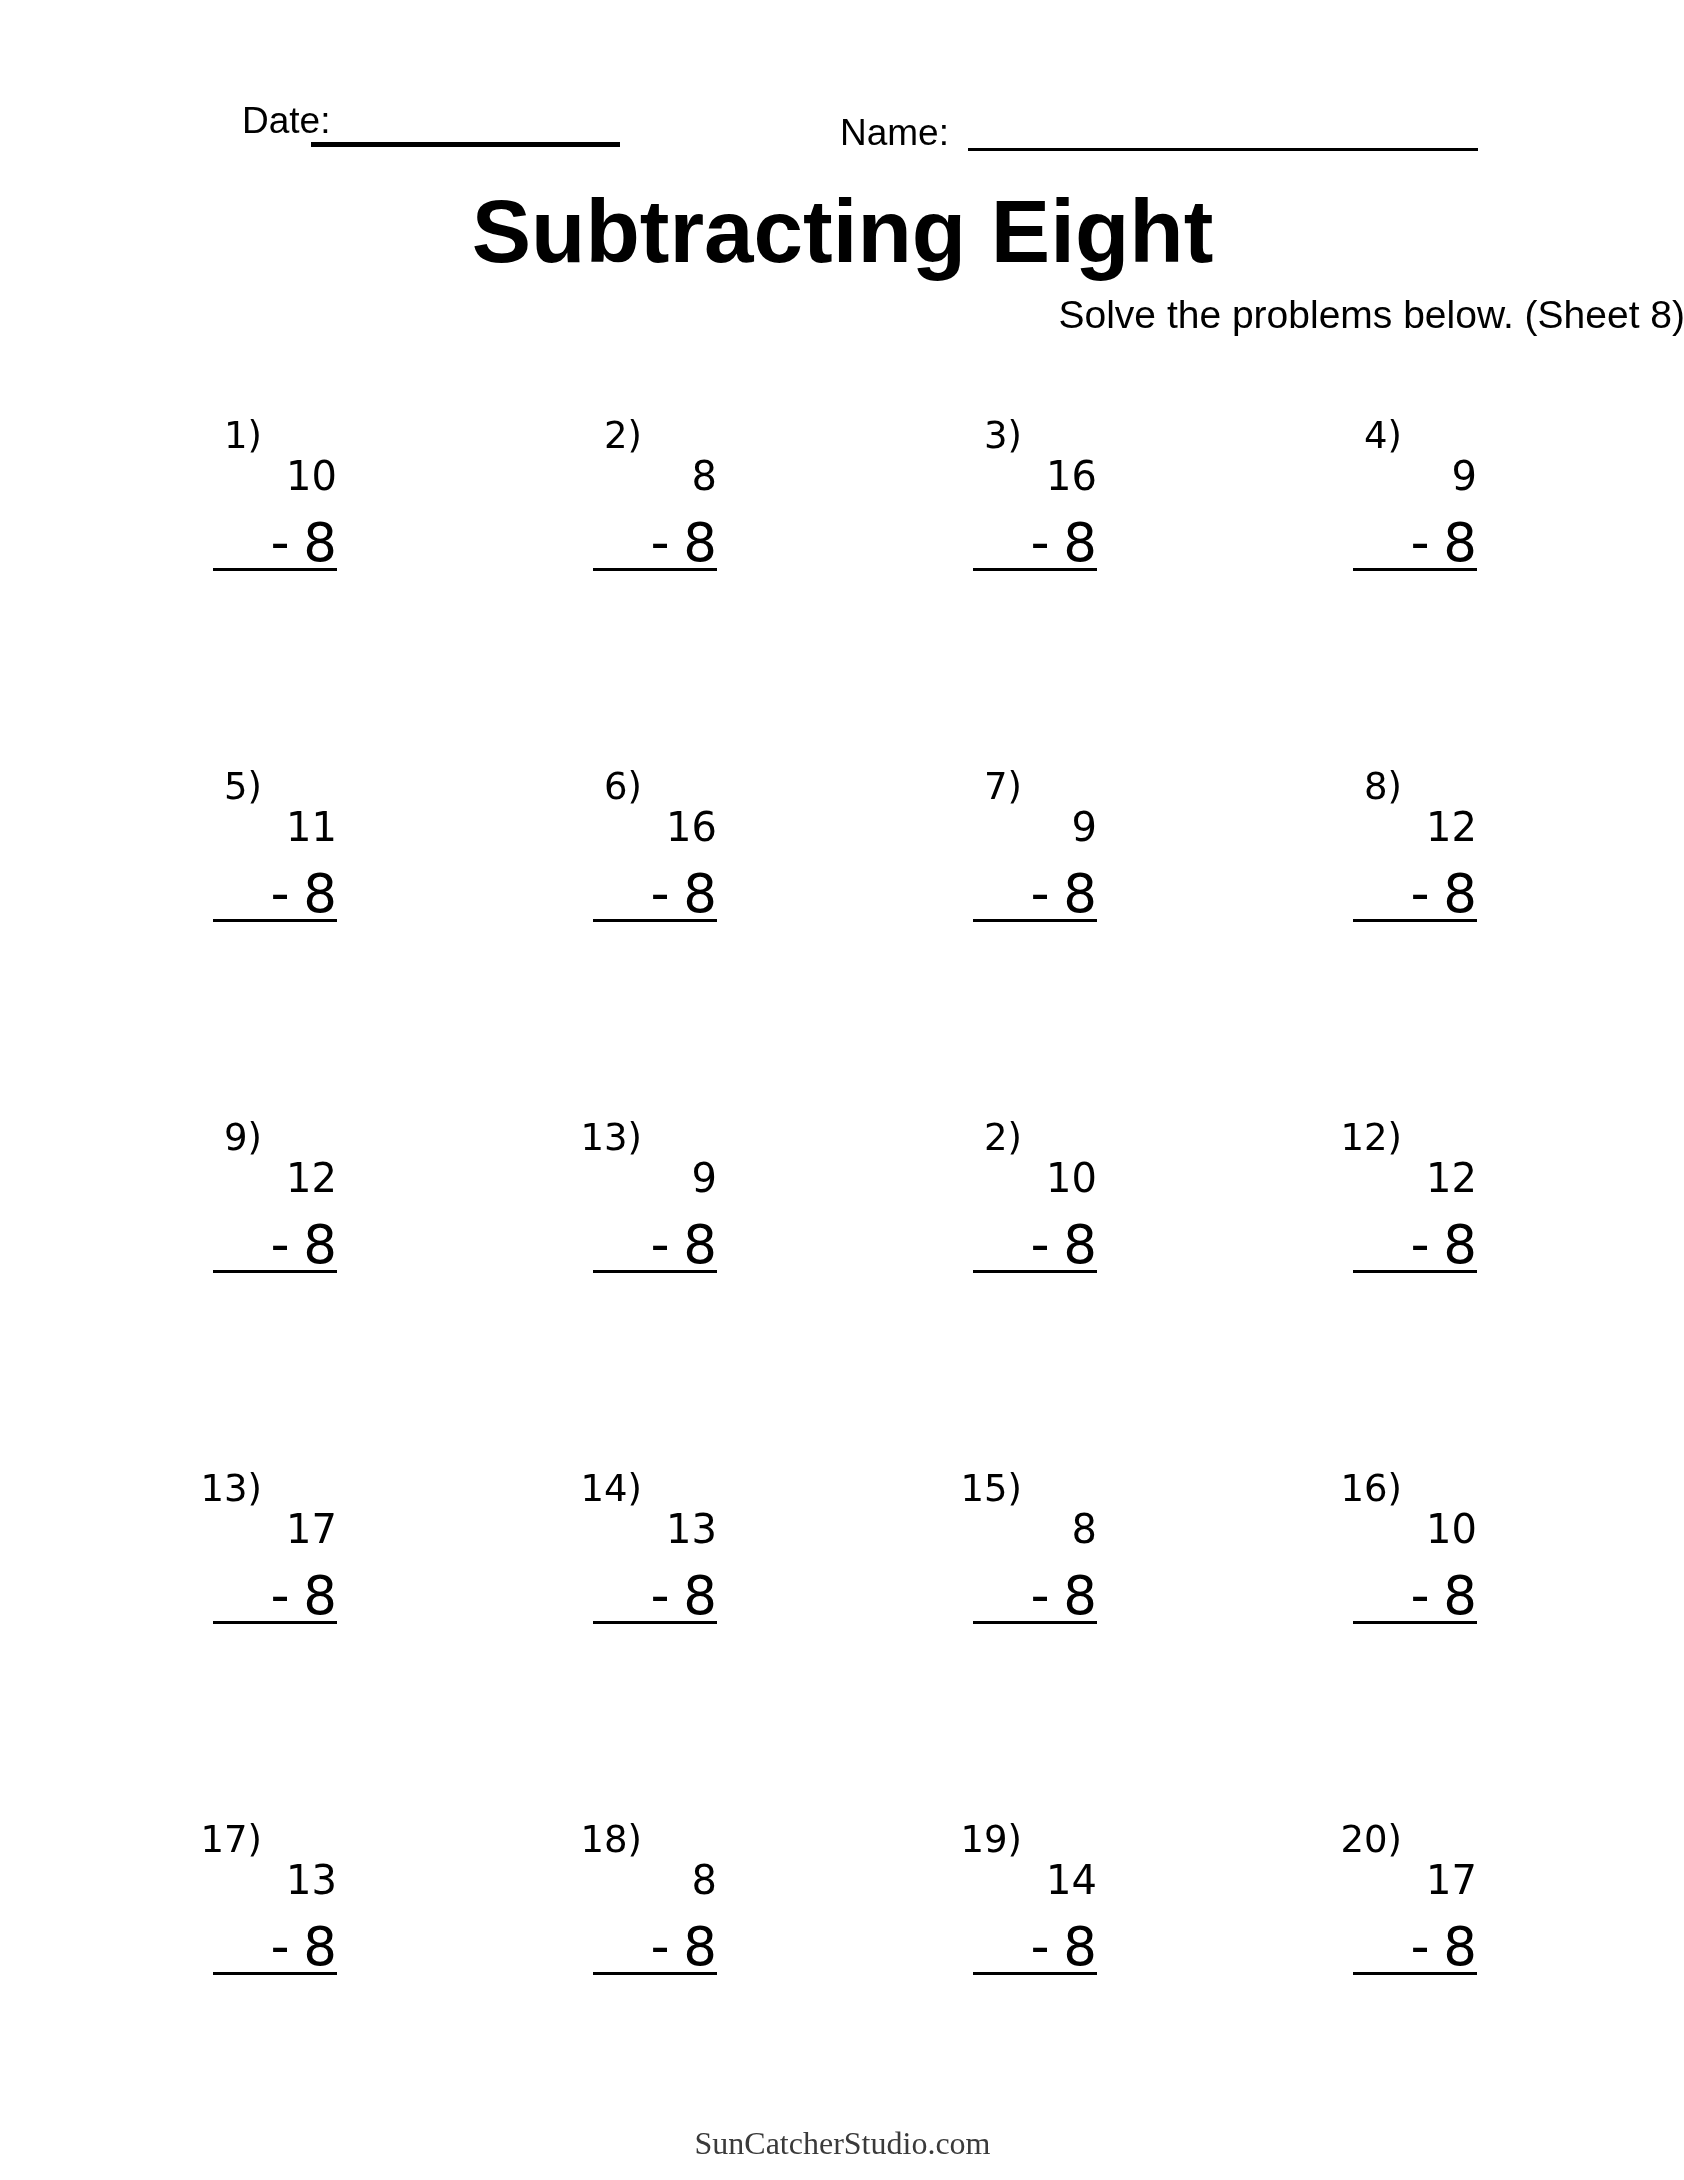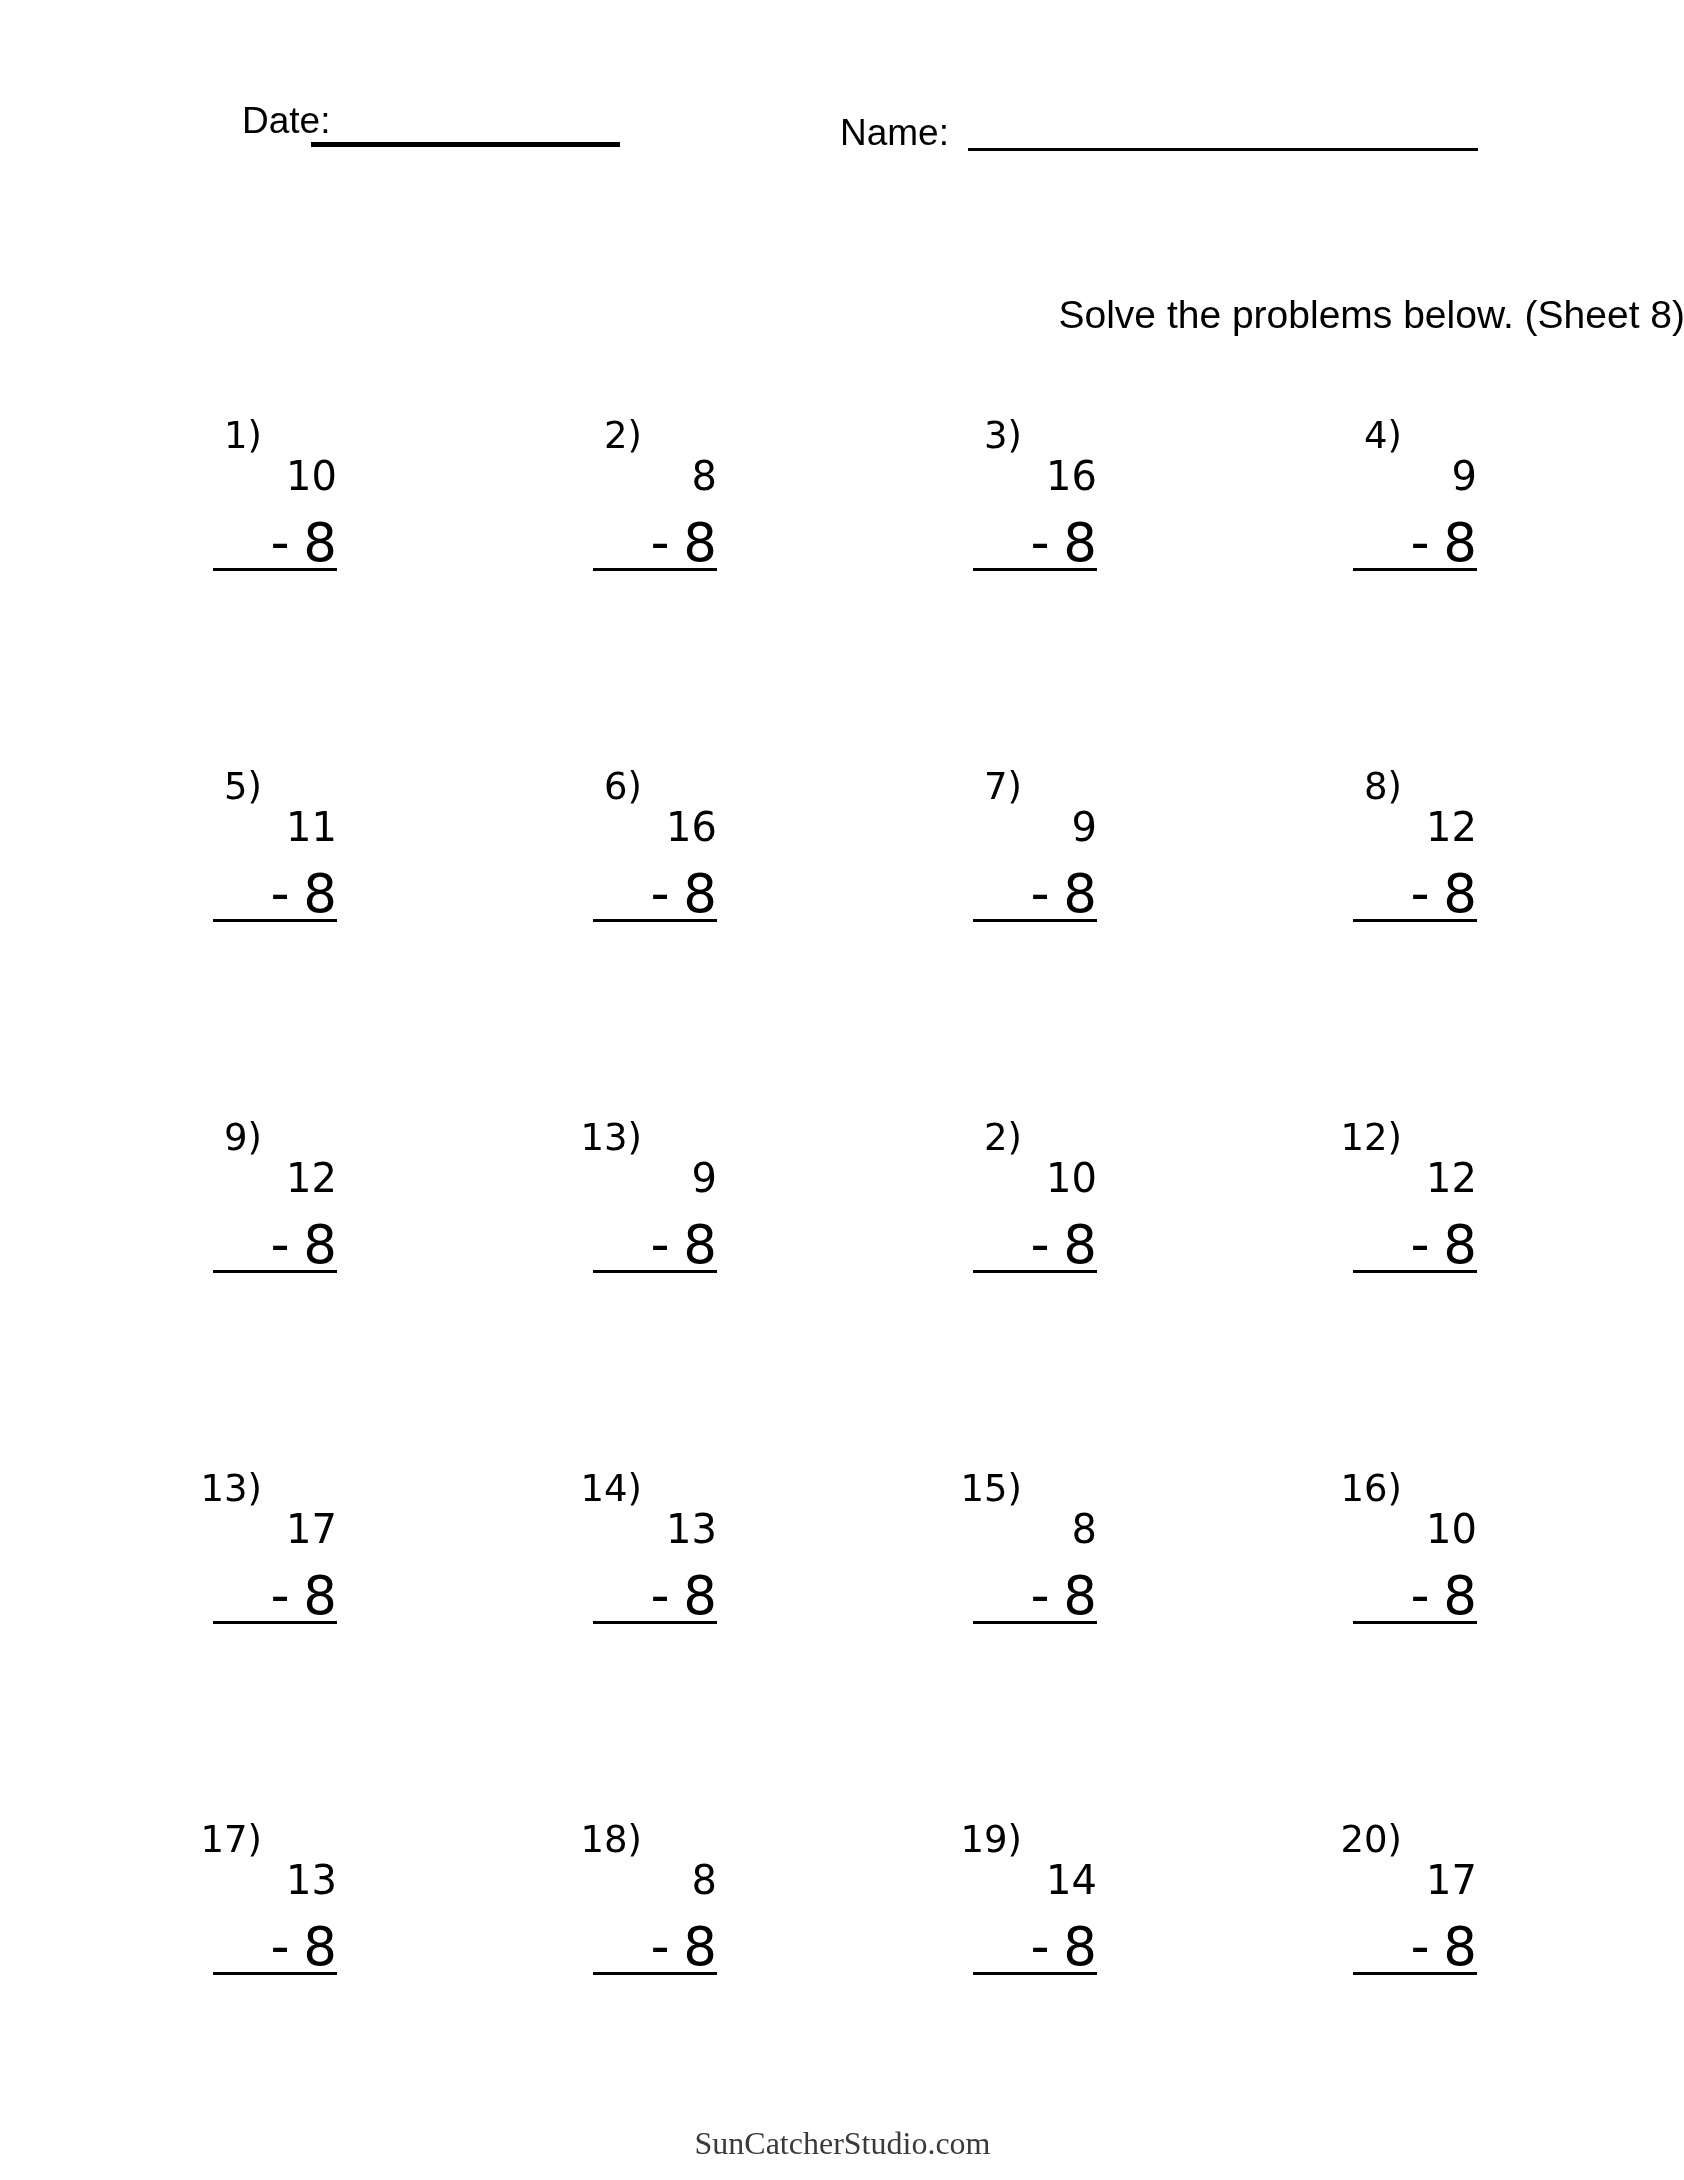--- a/index.html
+++ b/index.html
@@ -102,20 +102,21 @@
 <body>
 
 <div class="page">
 
   <span class="hdr-label date-label">Date:</span>
   <div class="blank-line date-line"></div>
 
   <span class="hdr-label name-label">Name:</span>
   <div class="blank-line name-line"></div>
 
+  <div class="title">Subtracting Eight</div>
 
   <div class="subtitle">Solve the problems below. (Sheet 8)</div>
 
   <div class="grid" id="problems-grid">
   <div class="cell">
     <span class="p-label">1)</span>
     <span class="minuend">10</span>
     <span class="sub-row">
       <span class="op">-</span><span class="sub">8</span>
     </span>

